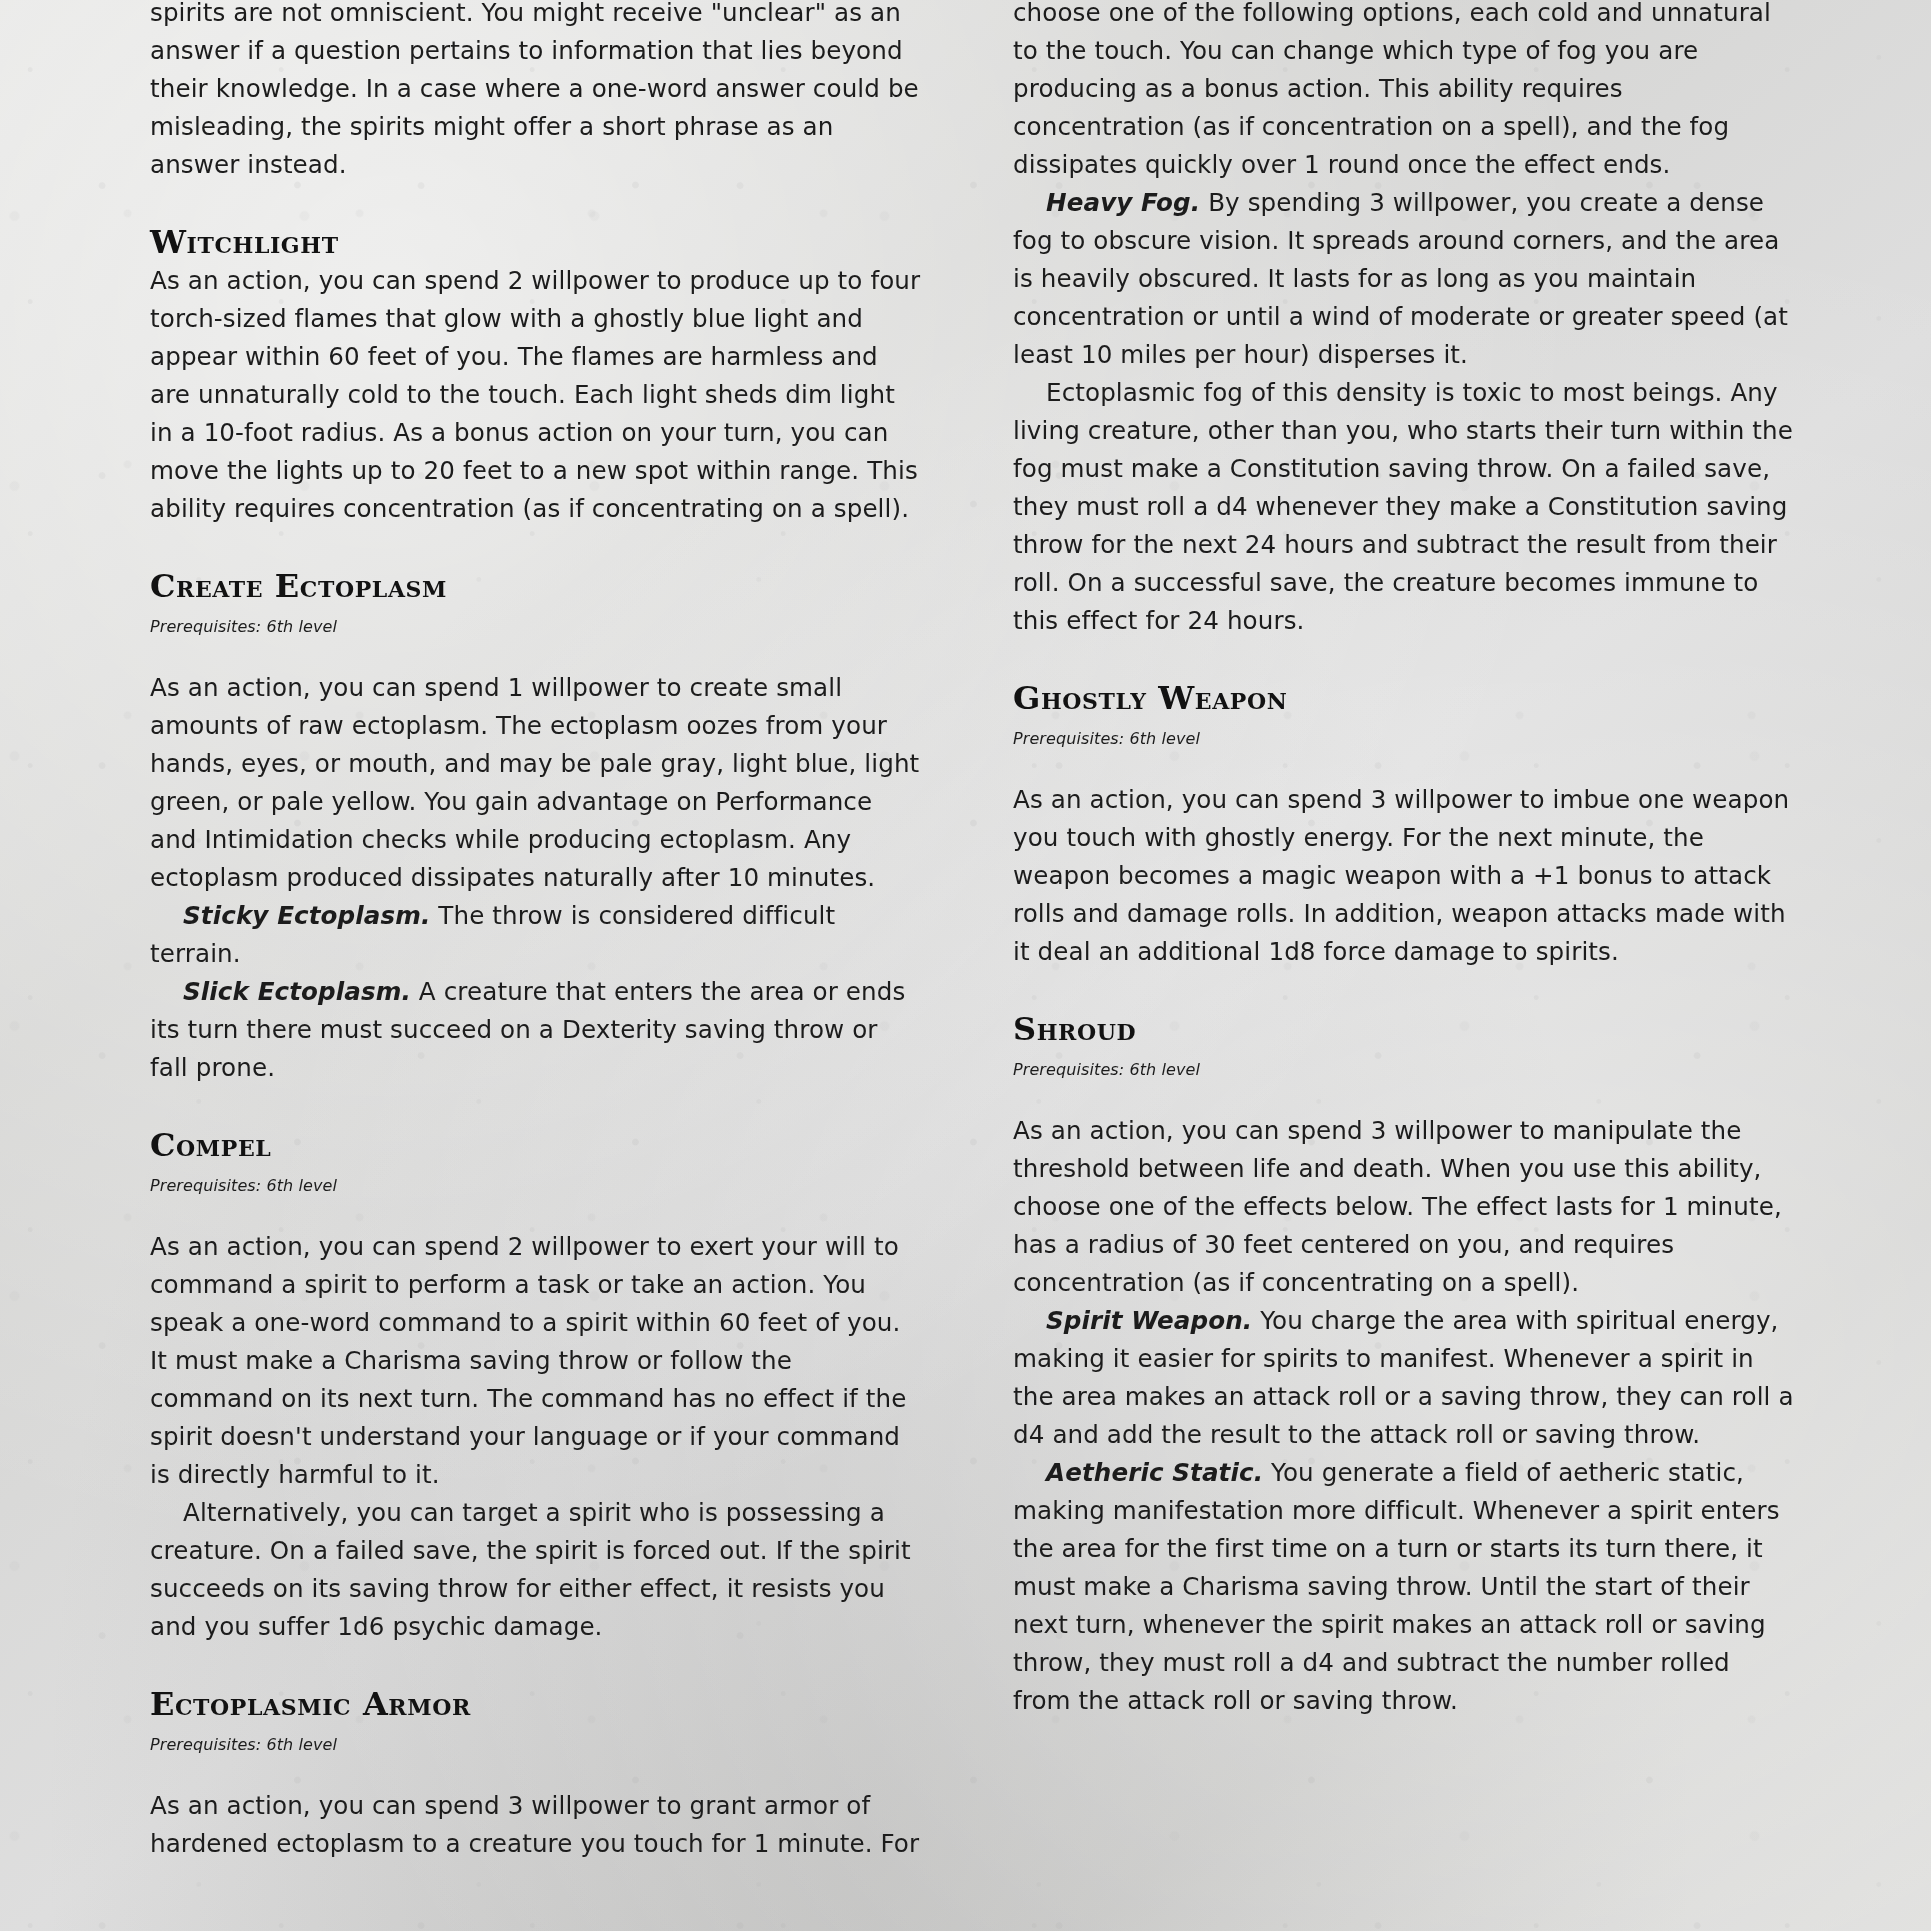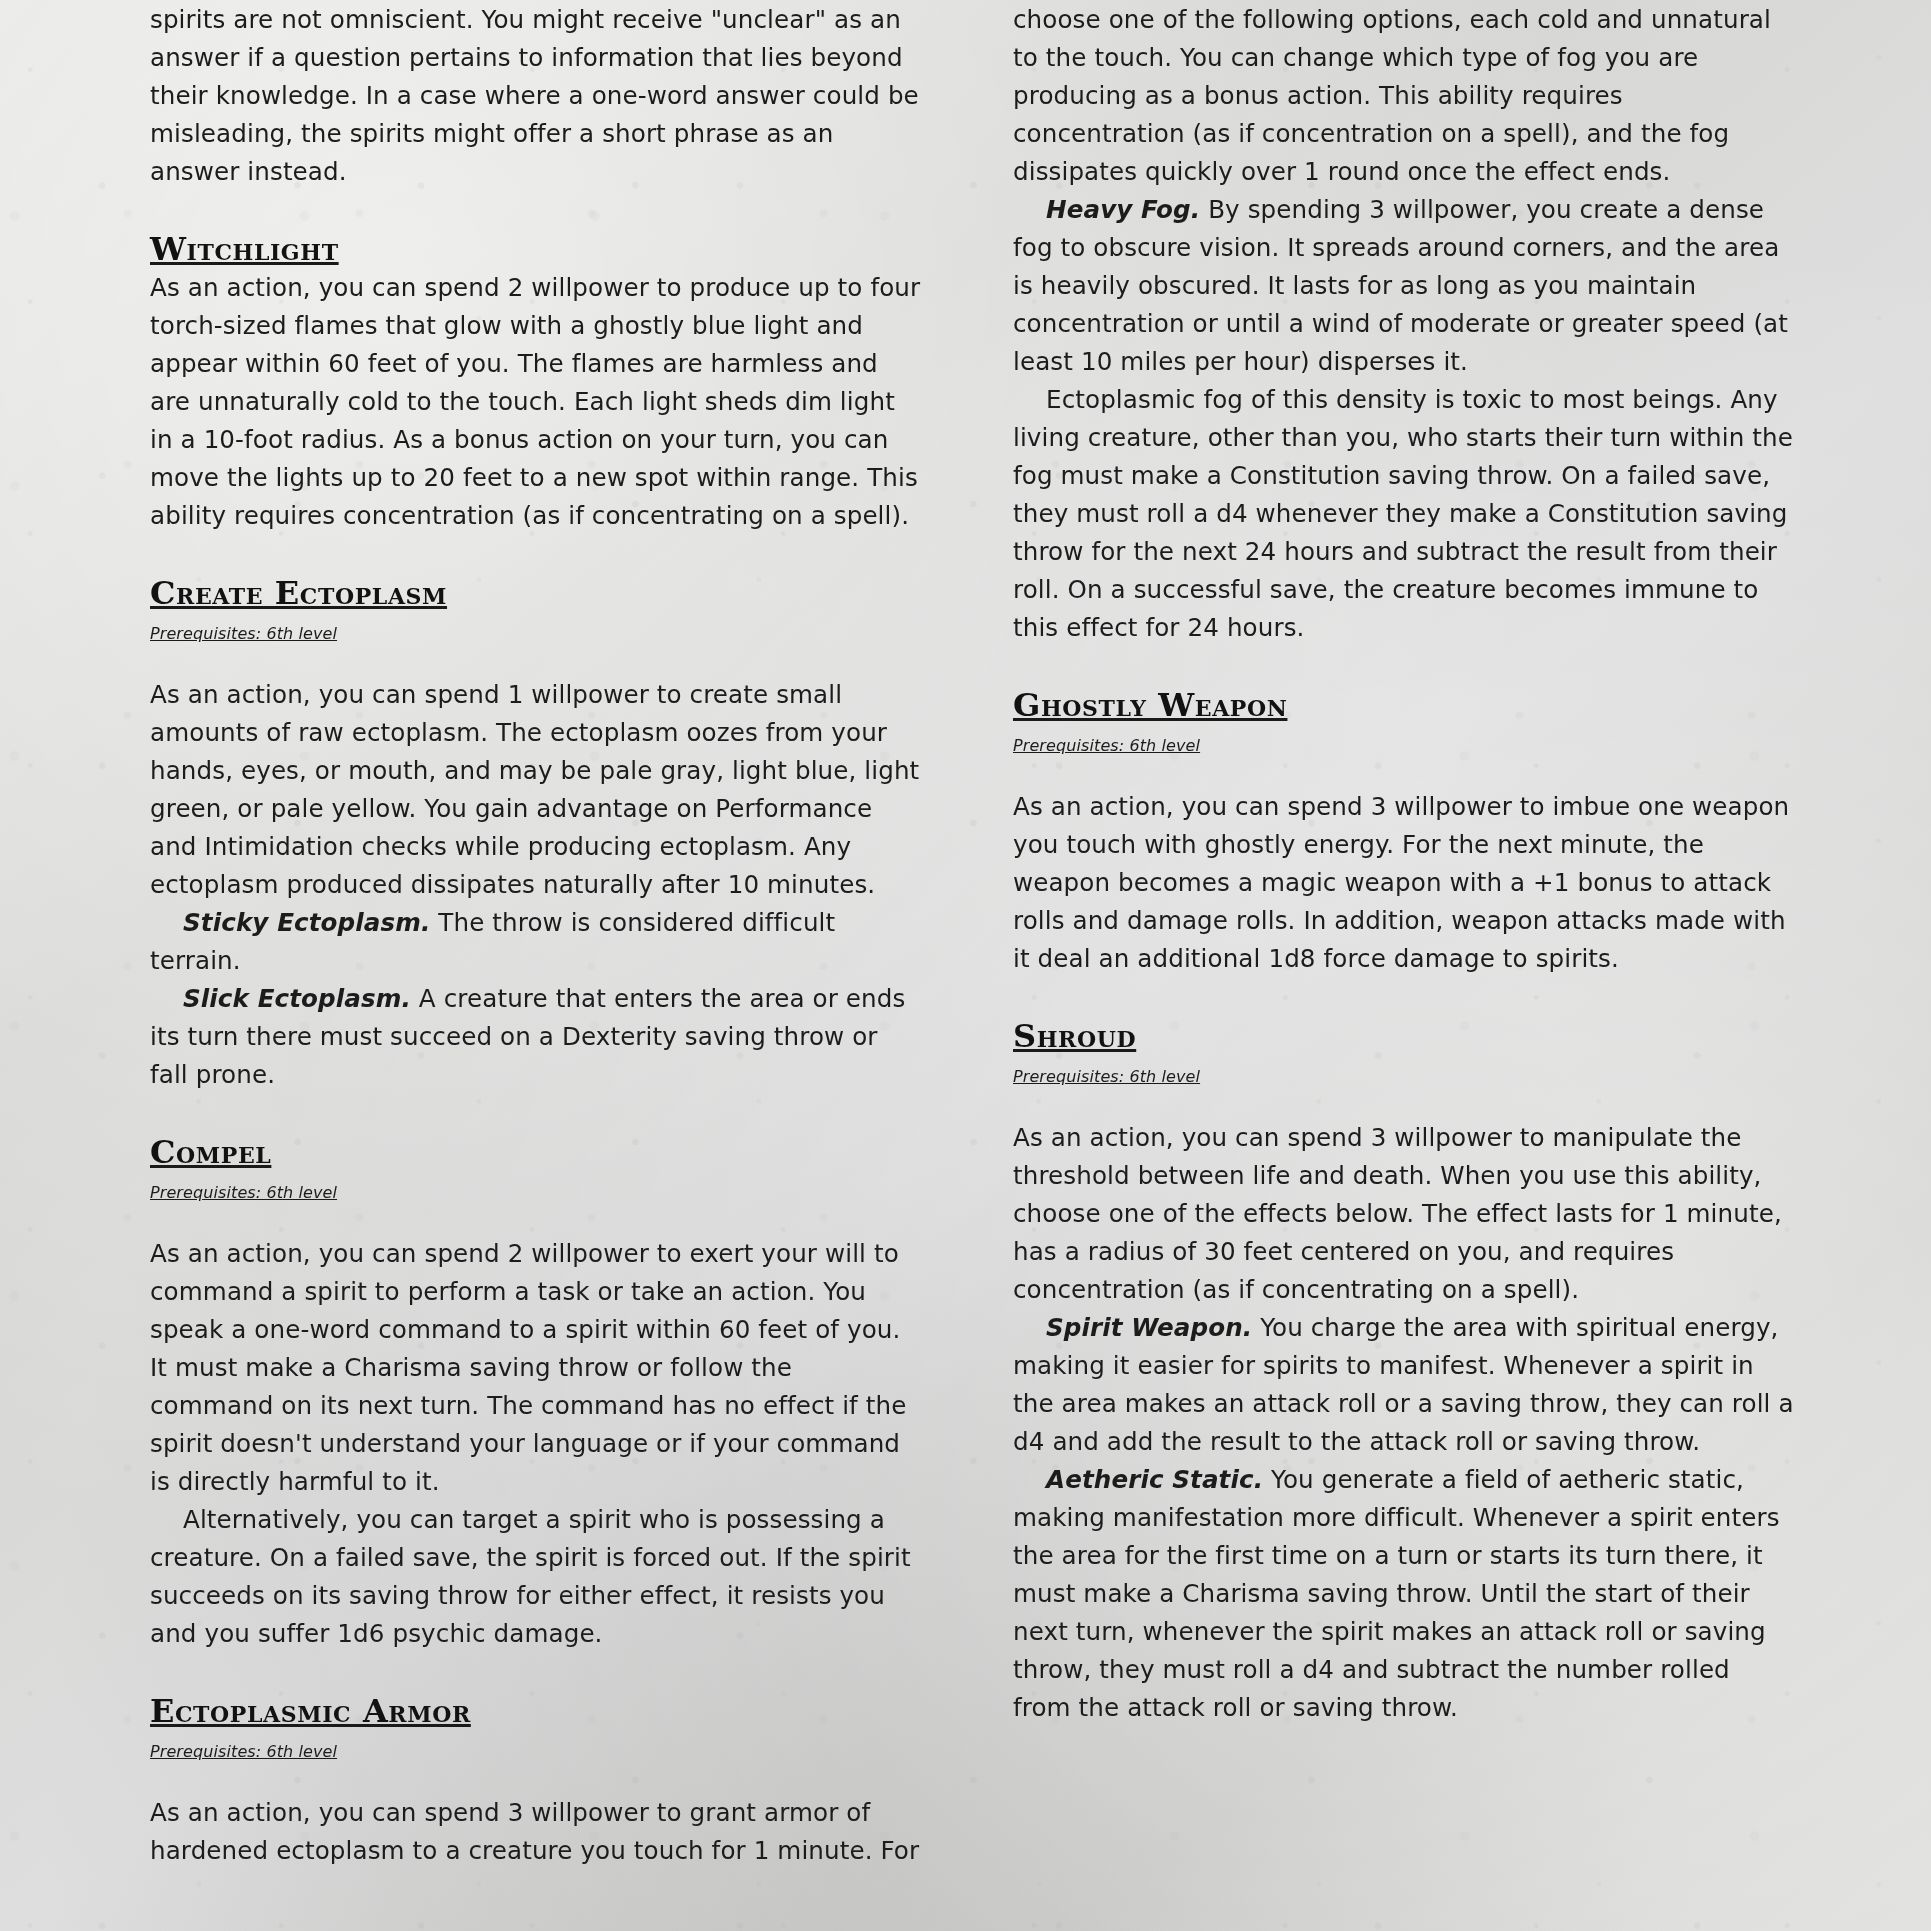--- a/index.html
+++ b/index.html
@@ -41,21 +41,21 @@
     background-size: 251px 232px, 319px 290px, 280px 261px, 338px 319px, 232px 251px, 290px 270px;
   }
   .columns {
     position: absolute;
     top: 0;
     left: 0;
     right: 0;
     bottom: 0;
     display: flex;
     gap: 91px;
-    padding: 7px 68px 0 150px;
+    padding: 0 68px 0 150px;
     box-sizing: border-box;
   }
   .col {
     width: 772px;
     flex: 0 0 772px;
     position: relative;
   }
   .col.right { width: 782px; flex: 0 0 782px; }
 
   p {
@@ -72,21 +72,21 @@
     margin: 0;
     font-family: "DejaVu Serif", serif;
     font-weight: 700;
     font-size: 32px;
     line-height: 39px;
     letter-spacing: 0.6px;
     font-variant: small-caps;
     text-transform: capitalize;
     color: #121212;
   }
-  .heading-wrap { margin-top: 39px; text-decoration: underline; }
+  .heading-wrap { margin-top: 39px; }
   .prereq {
     margin: 2.9px 0 0 0;
     font-family: "DejaVu Sans", sans-serif;
     font-style: italic;
     font-size: 16px;
     line-height: 35px;
     color: #1c1c1c;
   }
   .gap-after-prereq { height: 25px; }
   .bold-lead {

